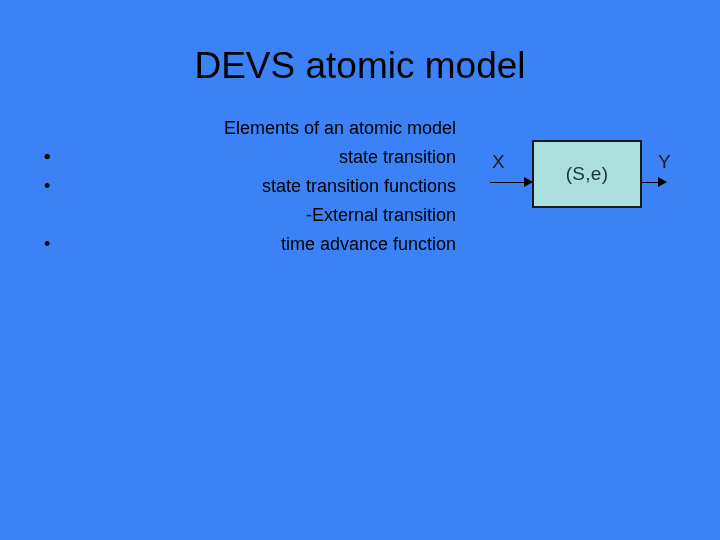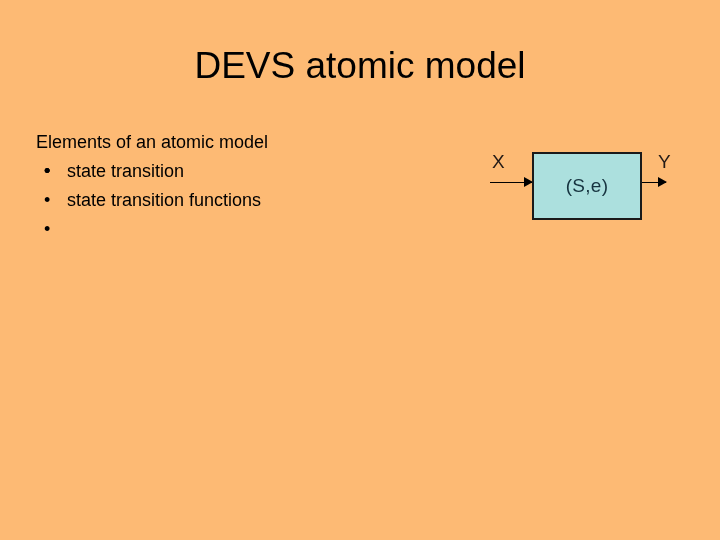--- a/index.html
+++ b/index.html
@@ -14,21 +14,21 @@
     position: relative;
     overflow: hidden;
     font-family: "Liberation Sans", "DejaVu Sans", sans-serif;
     color: #000000;
     -webkit-font-smoothing: antialiased;
   }
 
   .slide {
     position: absolute;
     inset: 0;
-    background: #fdba74;
+    background: #3b82f6;
   }
 
   
   .slide-title {
     position: absolute;
     left: 0;
     top: 44px;
     width: 720px;
     text-align: center;
     font-size: 37px;
@@ -36,22 +36,23 @@
     font-weight: 400;
     letter-spacing: 0px;
     color: #000000;
     white-space: nowrap;
   }
 
   
   .body-block {
     position: absolute;
     left: 36px;
-    top: 128px;
+    top: 114px;
     width: 420px;
+    text-align: right;
   }
 
   .intro-line {
     font-size: 18px;
     line-height: 29px;
     color: #000000;
     white-space: nowrap;
   }
 
   .bullet-list {
@@ -90,21 +91,21 @@
     position: absolute;
     left: 470px;
     top: 138px;
     width: 230px;
     height: 100px;
   }
 
   .state-box {
     position: absolute;
     left: 62px;          
-    top: 14px;           
+    top: 2px;           
     width: 110px;        
     height: 68px;        
     background: #ace0de;
     border: 2px solid #1a1a1a;
     box-sizing: border-box;
   }
   .state-box-label {
     position: absolute;
     left: 0;
     top: 0;
@@ -171,23 +172,25 @@
       <li class="bullet-item">
         <span class="bullet-mark">•</span>
         <span>state transition</span>
       </li>
 
       <li class="bullet-item">
         <span class="bullet-mark">•</span>
         <span>state transition functions</span>
       </li>
 
-
-      <li class="bullet-item">
-        <span class="bullet-mark">•</span>
+      <li class="sub-item">-External transition</li>
+
+      <li class="bullet-item">
+        <span class="bullet-mark">•</span>
+        <span>time advance function</span>
       </li>
 
     </ul>
   </div>
 
   <div class="diagram">
 
     <div class="port-label x">X</div>
 
     <div class="port-label y">Y</div>

